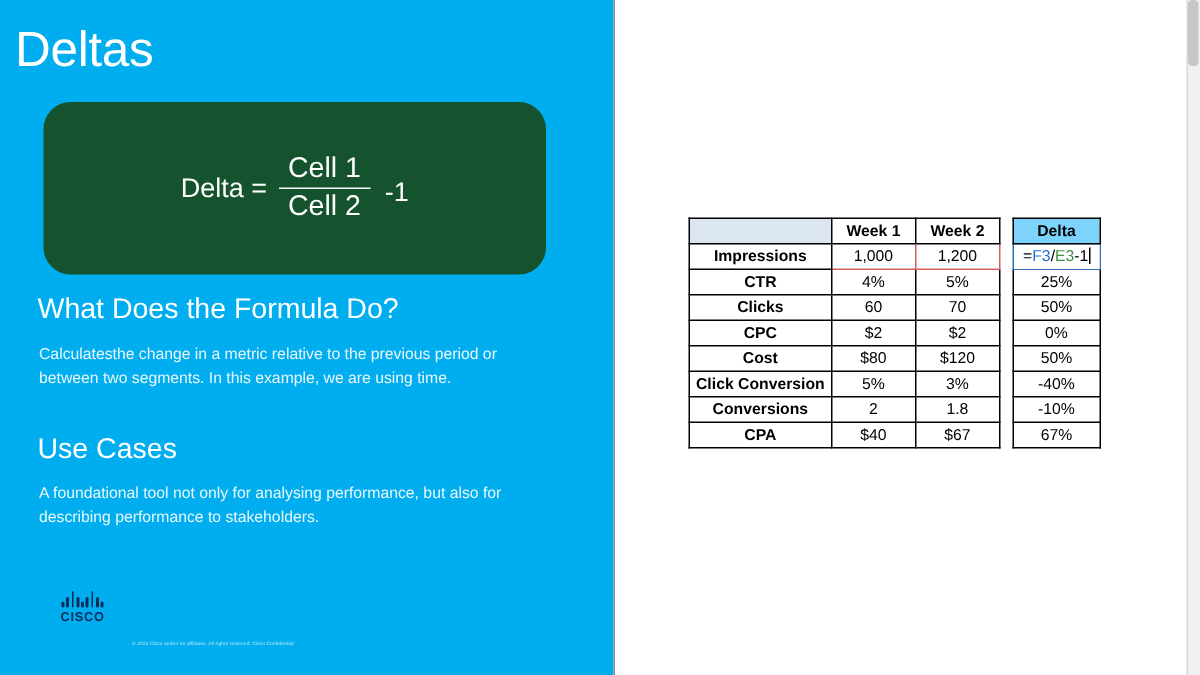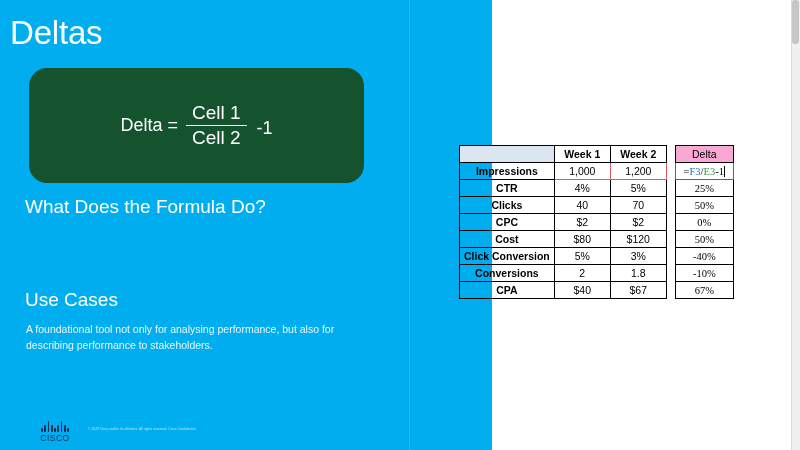--- a/index.html
+++ b/index.html
@@ -12,21 +12,21 @@
   }
   #slide {
     position: relative;
     width: 800px; height: 450px;
     background: #ffffff;
   }
   
   #left-panel {
     position: absolute;
     left: 0; top: 0;
-    width: 492px; height: 450px;
+    width: 409px; height: 450px;
     background: #00aeef;
   }
   #slide-title {
     position: absolute;
     left: 10px; top: 14px;
     font-size: 33px;
     color: #ffffff;
     font-weight: normal;
     letter-spacing: -0.2px;
   }
@@ -91,22 +91,22 @@
     font-size: 10.5px;
     line-height: 1.55;
     width: 330px;
   }
   #body-formula-do { left: 26px; top: 228px; }
   #body-use-cases-1 { left: 26px; top: 321px; }
   #body-use-cases-2 { left: 26px; top: 359px; }
   
   #cisco-logo {
     position: absolute;
-    left: 33px; top: 421px;
-    width: 44px; height: 24px;
+    left: 33px; top: 394px;
+    width: 44px; height: 24px; font-weight: bold;
   }
   #cisco-bars {
     display: flex;
     align-items: flex-end;
     height: 11px;
     gap: 1.6px;
     justify-content: center;
   }
   #cisco-bars i {
     display: block;
@@ -160,26 +160,26 @@
   }
   td.hdr {
     font-weight: bold;
     min-width: 56px;
   }
   td.corner-blank {
     background: #dce6f1;
     border: 1px solid #000000;
   }
   td.delta-hdr {
-    background: #f9a8d4;
-    font-weight: normal;
+    background: #7dd3fc;
+    font-weight: bold;
     min-width: 58px;
   }
   td.val { min-width: 56px; }
-  td.delta-col { min-width: 58px; font-family: Liberation Serif, serif; }
+  td.delta-col { min-width: 58px; }
   td.sel-cell {
     border: 1px solid #d06060 !important;
     position: relative;
   }
   
   td.gap-col {
     border: none !important;
     width: 9px;
     min-width: 9px;
     padding: 0;
@@ -235,20 +235,21 @@
         <span class="fraction">
           <span class="frac-num">Cell 1</span>
           <span class="frac-line"></span>
           <span class="frac-den">Cell 2</span>
         </span>
         <span class="minus-one">-1</span>
       </div>
     </div>
 
     <div class="section-heading" id="heading-formula-do">What Does the Formula Do?</div>
+    <div class="body-text" id="body-formula-do">Calculatesthe change in a metric relative to the previous period or between two segments. In this example, we are using time.</div>
 
     <div class="section-heading" id="heading-use-cases">Use Cases</div>
     <div class="body-text" id="body-use-cases-1">A foundational tool not only for analysing performance, but also for describing performance to stakeholders.</div>
 
     <div id="cisco-logo">
       <div id="cisco-bars">
         <i style="height:4px"></i>
           <i style="height:7px"></i>
           <i style="height:11px"></i>
         <i style="height:7px"></i>
@@ -287,21 +288,21 @@
         <tr>
           <td class="label-col">CTR</td>
           <td class="val">4%</td>
           <td class="val">5%</td>
           <td class="gap-col"></td>
           <td class="delta-col">25%</td>
         </tr>
 
         <tr>
           <td class="label-col">Clicks</td>
-          <td class="val">40</td>
+          <td class="val">60</td>
           <td class="val">70</td>
           <td class="gap-col"></td>
           <td class="delta-col">50%</td>
         </tr>
 
         <tr>
           <td class="label-col">CPC</td>
           <td class="val">$2</td>
           <td class="val">$2</td>
           <td class="gap-col"></td>

